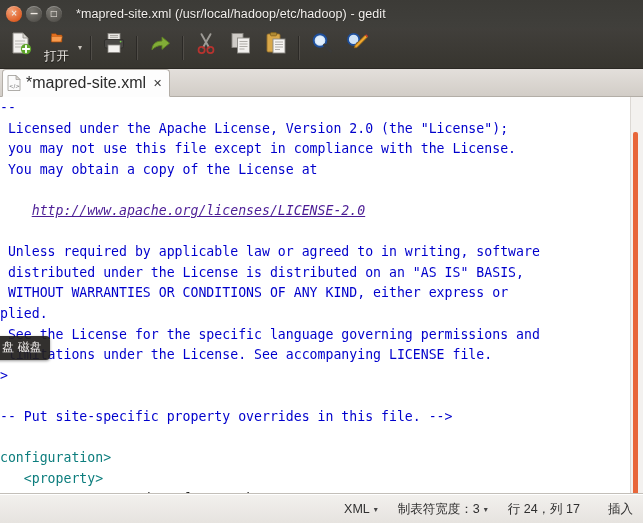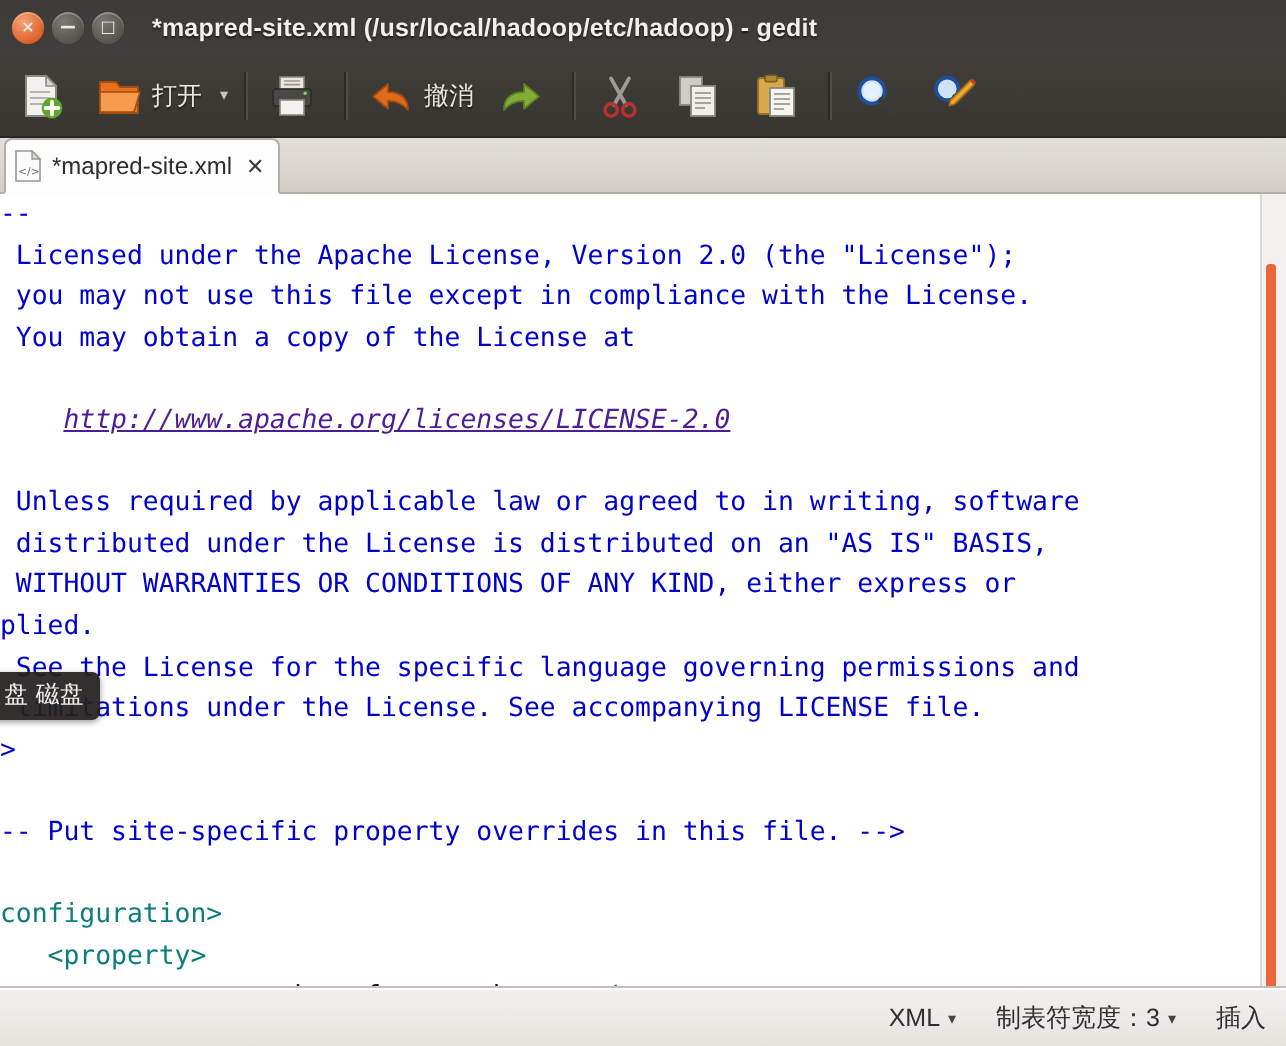--- a/index.html
+++ b/index.html
@@ -51,21 +51,21 @@
   .wbtn.max   { background: radial-gradient(circle at 35% 30%, #7a7872, #55534e 75%); }
   .wbtn .gl { font-family: "DejaVu Sans", sans-serif; font-weight: bold; color: #efe9e3; font-size: 8px; }
   .wbtn.min .gl { font-size: 11px; margin-top: -2px; }
   .wbtn.max .gl { font-size: 8px; }
   .title-text {
     flex: 1;
     text-align: left;
     padding-left: 14px;
     color: #f2efec;
     font-size: 12.5px;
-    font-weight: bold;
+    font-weight: normal;
     letter-spacing: 0.1px;
     text-shadow: 0 1px 1px rgba(0,0,0,0.55);
     white-space: nowrap;
     overflow: hidden;
   }
 
   
   .toolbar {
     height: 40px;
     background: linear-gradient(to bottom, #413f3b 0%, #37352f 100%);
@@ -77,20 +77,21 @@
     gap: 1px;
   }
   .tb-item {
     display: flex;
     align-items: center;
     gap: 4px;
     height: 34px;
     padding: 0 5px;
     border-radius: 3px;
     cursor: default;
+    flex-direction: column;
   }
   .tb-label {
     color: #eae6e1;
     font-size: 12.5px;
     text-shadow: 0 1px 1px rgba(0,0,0,0.6);
     white-space: nowrap;
   }
   .tb-sep {
     width: 1px;
     height: 24px;
@@ -124,21 +125,21 @@
     gap: 5px;
     height: 26px;
     padding: 0 7px 0 4px;
     background: #fdfdfd;
     border: 1px solid #b3aea7;
     border-bottom: 1px solid #fdfdfd;
     border-radius: 4px 4px 0 0;
     margin-bottom: -1px;
   }
   .tab-title {
-    font-size: 12px;
+    font-size: 16px;
     color: #2c2c2c;
     white-space: nowrap;
   }
   .tab-close {
     font-size: 11px;
     font-weight: bold;
     color: #3a3a3a;
     font-family: "DejaVu Sans", sans-serif;
     margin-left: 2px;
   }
@@ -294,26 +295,20 @@
         <path d="M8 4.5h8M8 6.3h8" stroke="#9a9792" stroke-width="0.8"></path>
         <rect x="2.5" y="8.5" width="19" height="8.5" rx="1.6" fill="#4a4845" stroke="#2c2b28" stroke-width="0.8"></rect>
         <rect x="6" y="14" width="12" height="7.5" fill="#f4f2ef" stroke="#8b8883" stroke-width="0.8"></rect>
         <circle cx="18.6" cy="10.6" r="0.9" fill="#79d14f"></circle>
       </svg>
       <span class="tb-label"></span>
     </div>
 
     <div class="tb-sep"></div>
 
-    <div class="tb-item">
-      <svg class="ic" viewBox="0 0 24 24">
-        <path d="M20 19c0-6-4-9-10-9V6L2.5 12.2 10 18.4v-4c4.2 0 7.4 1.5 10 4.6z" fill="#e06a1c" stroke="#a84a0c" stroke-width="0.9" stroke-linejoin="round"></path>
-      </svg>
-      <span class="tb-label">撤消</span>
-    </div>
 
     <div class="tb-item">
       <svg class="ic" viewBox="0 0 24 24">
         <path d="M4 19c0-6 4-9 10-9V6l7.5 6.2L14 18.4v-4c-4.2 0-7.4 1.5-10 4.6z" fill="#82ad37" stroke="#5e8122" stroke-width="0.9" stroke-linejoin="round"></path>
       </svg>
       <span class="tb-label"></span>
     </div>
 
     <div class="tb-sep"></div>
 
@@ -396,17 +391,18 @@
     <div class="sb-item">
       <span>XML</span>
       <span class="sb-caret">▾</span>
     </div>
 
     <div class="sb-item">
       <span>制表符宽度：3</span>
       <span class="sb-caret">▾</span>
     </div>
 
+    <div class="sb-item sb-pos">行 24，列 17</div>
     <div class="sb-item sb-ins">插入</div>
   </div>
 
 
 </div>
 
 </body></html>

